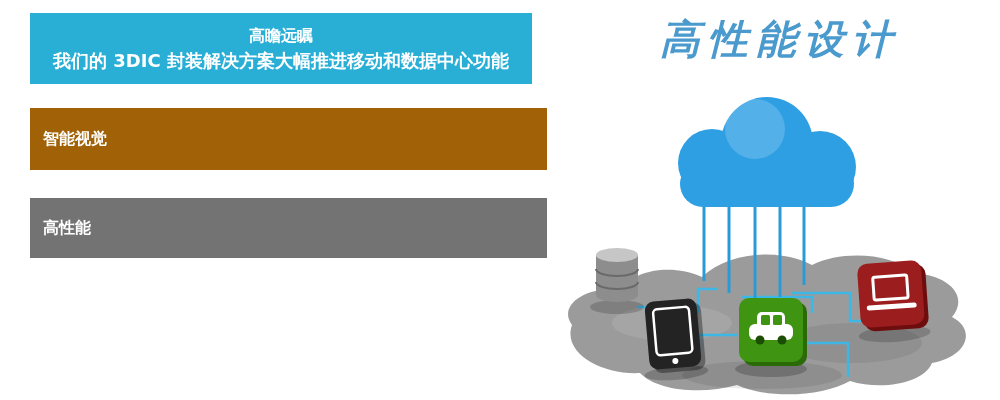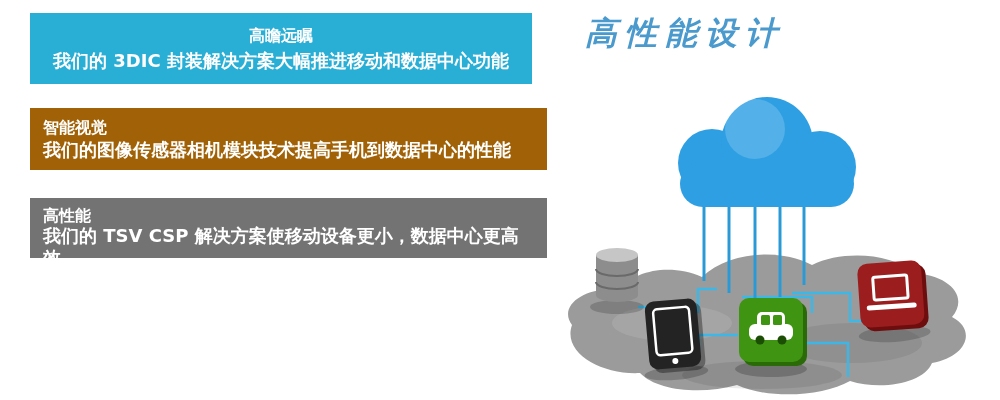--- a/index.html
+++ b/index.html
@@ -21,49 +21,48 @@
     justify-content:space-evenly;
   }
   .banner .title { font-weight:bold; font-size:16px; line-height:1.2; }
   .banner .desc  { font-weight:bold; font-size:18px; line-height:1.2; }
   .banner-1 { top:13px;  width:502px; height:71px;text-align:center; }
   .banner-2 { top:108px; width:517px; height:62px; }
   .banner-3 { top:198px; width:517px; height:60px; }
   .headline {
     position:absolute;
     left:585px; top:12px; width:390px;
+    text-align:center;
     font-family:"DejaVu Serif","Liberation Serif",serif;
     font-style:italic;
     font-weight:bold;
-    font-size:32px;
+    font-size:40px;
     letter-spacing:8px;
     white-space:nowrap;
   }
   .illustration {
     position:absolute;
     left:552px; top:85px;
     width:445px; height:315px;
   }
 </style>
 </head>
 <body>
 
 <div class="banner banner-1" style="background: rgb(41, 174, 214);">
   <div class="title">高瞻远瞩</div>
   <div class="desc">我们的 3DIC 封装解决方案大幅推进移动和数据中心功能</div>
 </div>
 
 <div class="banner banner-2" style="background: #a16207;">
   <div class="title">智能视觉</div>
-  <div class="desc">我们的图像传感器相机模块技术提高手机到数据中心的性能</div>
 </div>
 
 <div class="banner banner-3" style="background: #737373;">
   <div class="title">高性能</div>
-  <div class="desc">我们的 TSV CSP 解决方案使移动设备更小，数据中心更高效</div>
 </div>
 
 <div class="headline" style="color: rgb(74, 154, 206);">高性能设计</div>
 
 <svg class="illustration" width="445" height="315" viewBox="0 0 445 315" xmlns="http://www.w3.org/2000/svg">
 
   <g>
     <path d="M 20 240 C 5 220, 35 200, 70 205 C 80 185, 120 178, 150 192 C 175 168, 225 162, 260 180 C 290 165, 340 168, 362 188 C 395 190, 418 210, 400 232 C 425 245, 415 272, 380 278 C 372 298, 330 306, 298 296 C 270 312, 215 314, 185 300 C 150 310, 105 306, 88 288 C 50 290, 10 268, 20 240 Z" fill="var(--platform,#9b9b9b)"></path>
     <ellipse cx="120" cy="238" rx="60" ry="18" fill="#ffffff" opacity="0.10"></ellipse>
     <ellipse cx="300" cy="258" rx="70" ry="20" fill="#000000" opacity="0.07"></ellipse>

